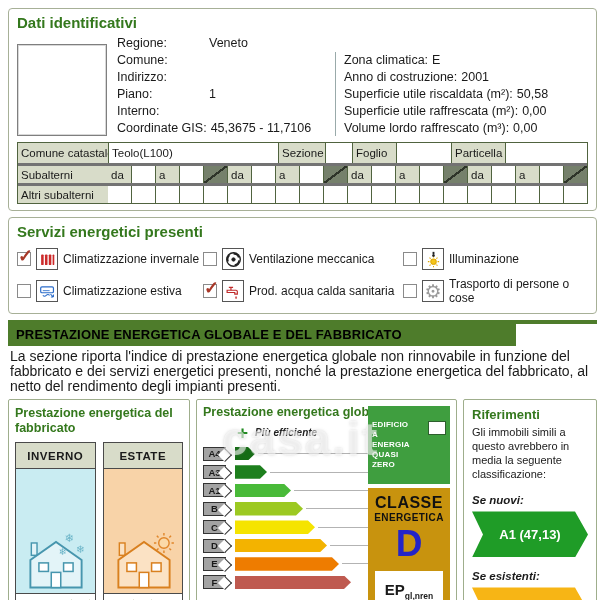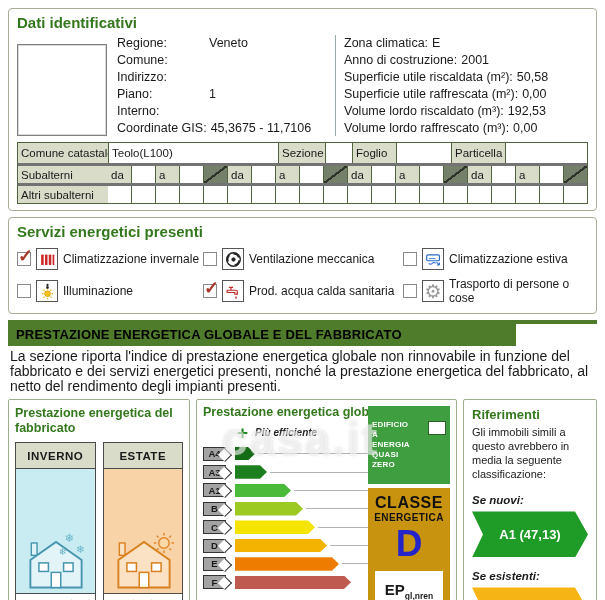--- a/index.html
+++ b/index.html
@@ -106,21 +106,20 @@
       <div><span class="flabel">Indirizzo:</span><span class="fval"></span></div>
       <div><span class="flabel">Piano:</span><span class="fval">1</span></div>
       <div><span class="flabel">Interno:</span><span class="fval"></span></div>
       <div><span>Coordinate GIS:</span><span class="fval">45,3675 - 11,7106</span></div>
     </div>
     <div class="fcol fcol-right">
       <div><span>Zona climatica:</span><span class="fval">E</span></div>
       <div><span>Anno di costruzione:</span><span class="fval">2001</span></div>
       <div><span>Superficie utile riscaldata (m²):</span><span class="fval">50,58</span></div>
       <div><span>Superficie utile raffrescata (m²):</span><span class="fval">0,00</span></div>
-      <div><span>Volume lordo riscaldato (m³):</span><span class="fval">192,53</span></div>
       <div><span>Volume lordo raffrescato (m³):</span><span class="fval">0,00</span></div>
     </div>
   </div>
 
   <div class="cat-table">
     <div class="trow">
       <span class="tcell lbl" style="flex:0 0 90px">Comune catastale</span>
       <span class="tcell" style="flex:0 0 170px">Teolo(L100)</span>
       <span class="tcell lbl" style="flex:0 0 47px">Sezione</span>
       <span class="tcell empty" style="flex:0 0 27px"></span>
@@ -210,42 +209,42 @@
             <path d="M10 3.2 A6.8 6.8 0 0 1 16.2 7.6" stroke-width="2"></path>
             <path d="M16.6 11 A6.8 6.8 0 0 1 11.5 16.6" stroke-width="2"></path>
             <path d="M3.6 12.3 A6.8 6.8 0 0 1 5.2 4.9" stroke-width="2"></path>
           </svg>
       </span>
       <span>Ventilazione meccanica</span>
     </div>
     <div class="serv-item">
       <span class="cb"></span>
       <span class="ibox">
-        <svg viewBox="0 0 20 20" width="17" height="17" fill="none" stroke="#2a6bc9">
-            <rect x="2" y="4.5" width="15" height="7" rx="1.5" stroke-width="1.4"></rect>
-            <path d="M4.5 9 h8" stroke-width="1"></path>
-            <path d="M4.5 14.5 q2 2 4 0 q2 -2 4 0" stroke-width="1.2"></path>
-            <path d="M13.5 13 l3.5 3.5 M17 16.5 h-3 M17 16.5 v-3" stroke-width="1.2"></path>
-          </svg>
-      </span>
-      <span>Climatizzazione estiva</span>
-    </div>
-    <div class="serv-item">
-      <span class="cb"></span>
-      <span class="ibox">
         <svg viewBox="0 0 20 20" width="17" height="17">
             <g stroke="#e0a800" stroke-width="1.2" fill="none">
               <circle cx="10" cy="12.5" r="3.2" fill="#f5c51a"></circle>
               <path d="M10 7.5 V5.8 M10 17.6 V19 M5.2 12.5 H3.4 M16.6 12.5 h-1.8 M6.6 9.1 l-1.3 -1.3 M13.4 9.1 l1.3 -1.3 M6.6 15.9 l-1.3 1.3 M13.4 15.9 l1.3 1.3"></path>
             </g>
             <rect x="8.9" y="1" width="2.2" height="3.6" fill="#222"></rect>
             <path d="M8.3 4.6 h3.4 l-0.6 2.2 h-2.2 z" fill="#222"></path>
           </svg>
       </span>
       <span>Illuminazione</span>
+    </div>
+    <div class="serv-item">
+      <span class="cb"></span>
+      <span class="ibox">
+        <svg viewBox="0 0 20 20" width="17" height="17" fill="none" stroke="#2a6bc9">
+            <rect x="2" y="4.5" width="15" height="7" rx="1.5" stroke-width="1.4"></rect>
+            <path d="M4.5 9 h8" stroke-width="1"></path>
+            <path d="M4.5 14.5 q2 2 4 0 q2 -2 4 0" stroke-width="1.2"></path>
+            <path d="M13.5 13 l3.5 3.5 M17 16.5 h-3 M17 16.5 v-3" stroke-width="1.2"></path>
+          </svg>
+      </span>
+      <span>Climatizzazione estiva</span>
     </div>
     <div class="serv-item">
       <span class="cb">
           <span class="mark">✓</span>
         </span>
       <span class="ibox">
         <svg viewBox="0 0 20 20" width="17" height="17" fill="none" stroke="#c02b2b" stroke-width="1.4">
             <path d="M2.5 8.5 h10.5 a1.5 1.5 0 0 1 1.5 1.5 v3 h-3 v-1.8 h-9 z"></path>
             <path d="M7 8.5 V5.2 M4.5 5.2 h5"></path>
             <path d="M13 16 q1 1.6 0 2.4 q-1 -0.8 0 -2.4" stroke-width="1.1"></path>

